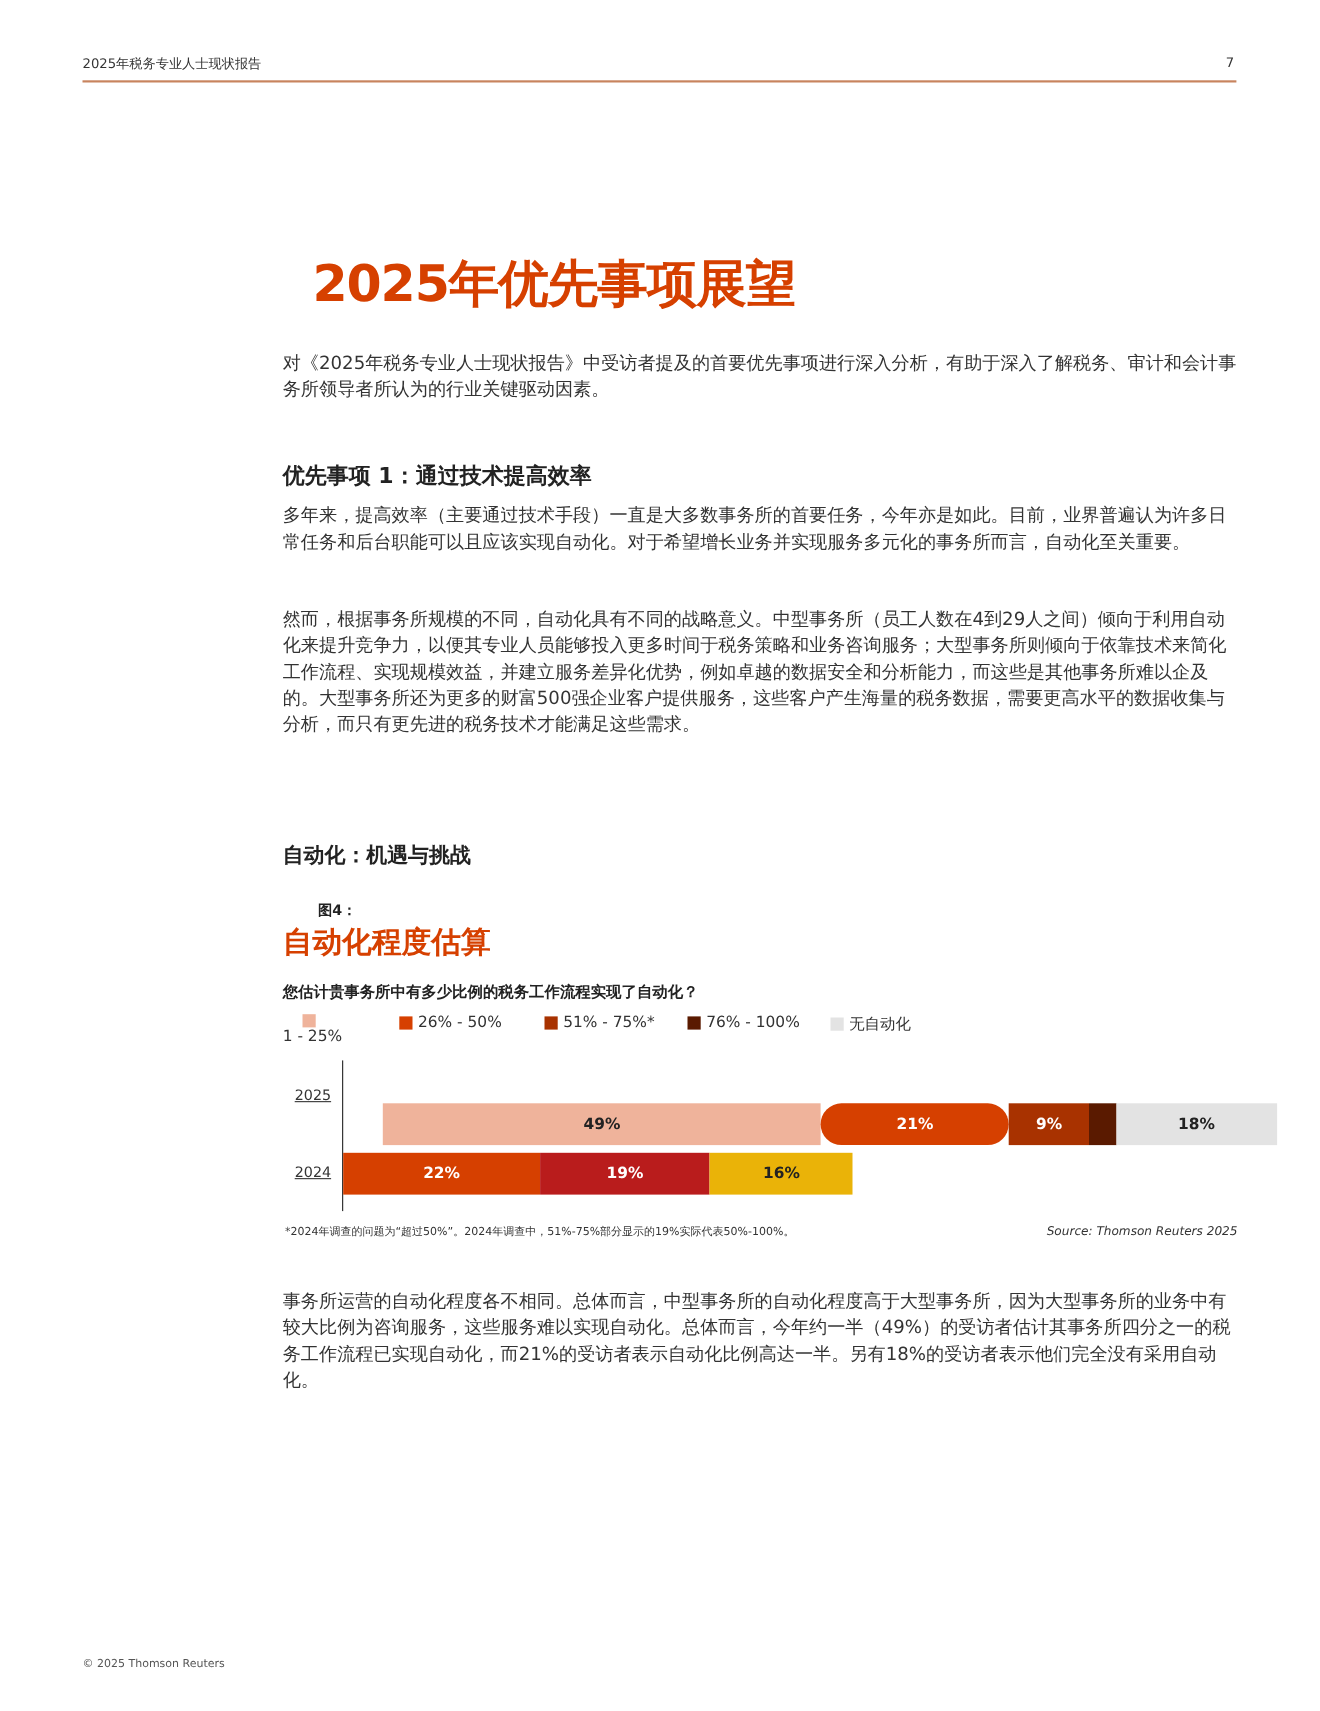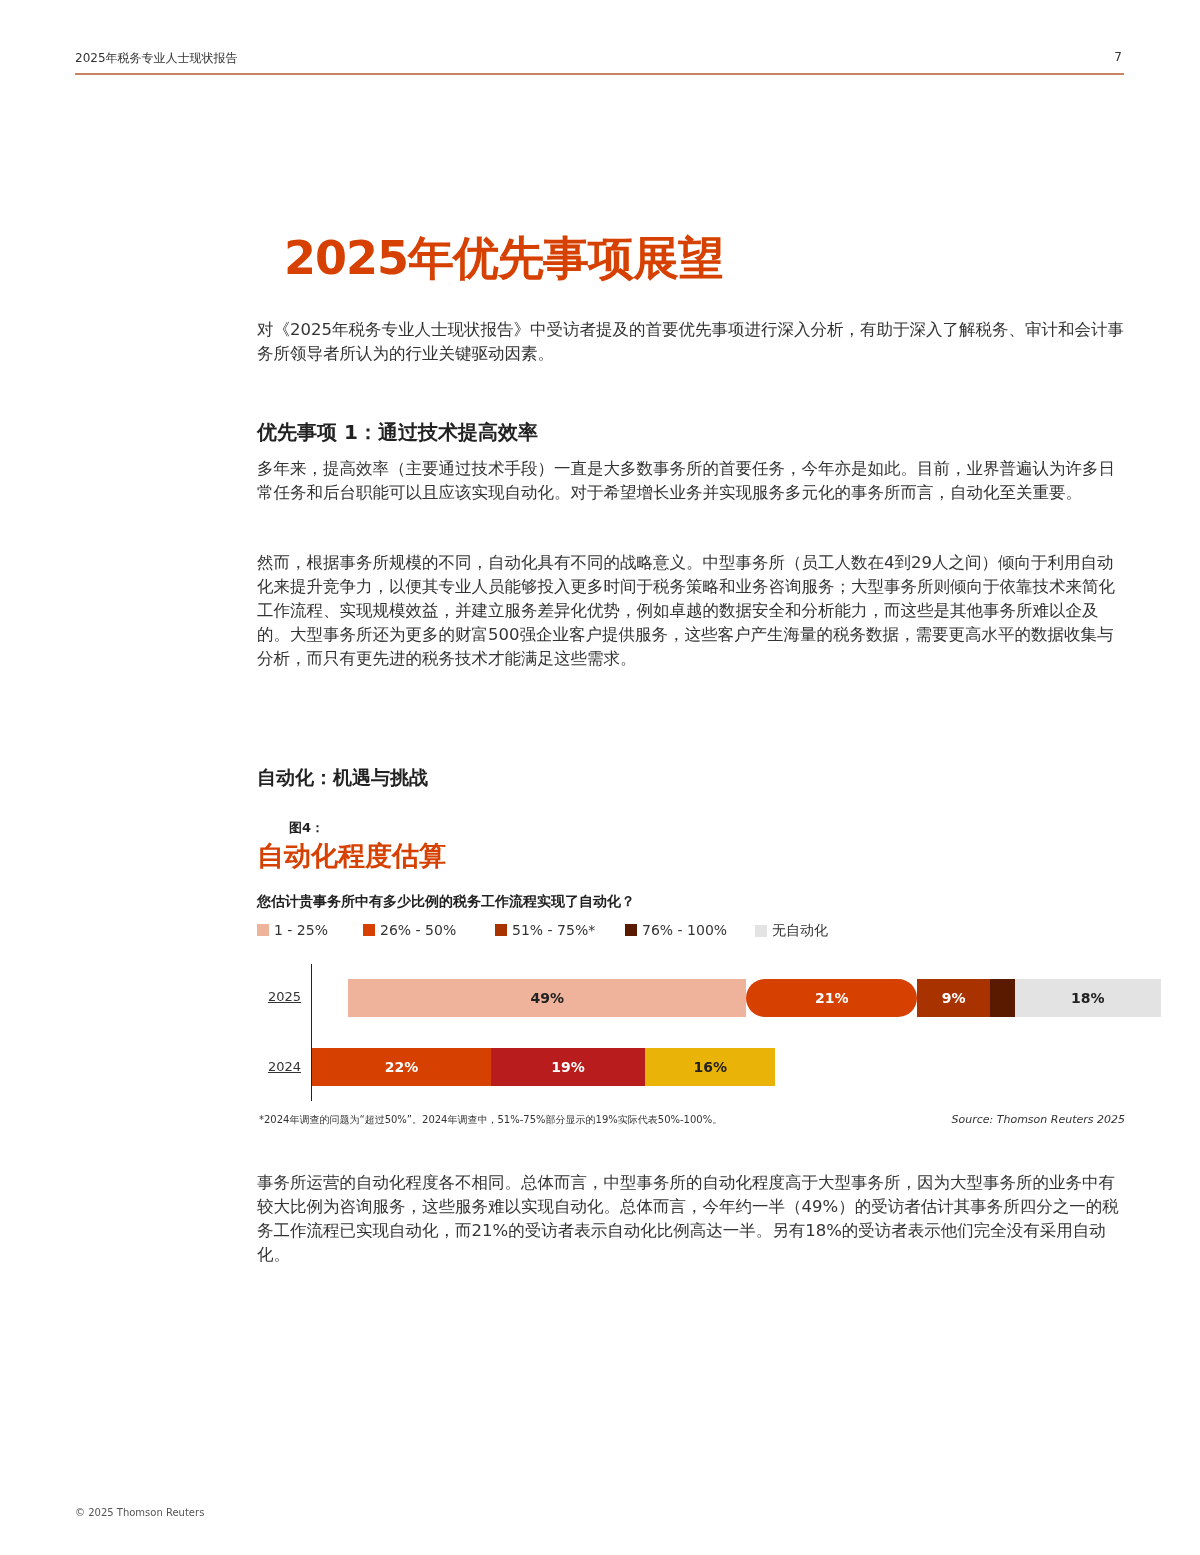--- a/index.html
+++ b/index.html
@@ -51,21 +51,21 @@
 <div class="sec-heading">优先事项 1：通过技术提高效率</div>
 <div class="p1">多年来，提高效率（主要通过技术手段）一直是大多数事务所的首要任务，今年亦是如此。目前，业界普遍认为许多日常任务和后台职能可以且应该实现自动化。对于希望增长业务并实现服务多元化的事务所而言，自动化至关重要。</div>
 <div class="p2">然而，根据事务所规模的不同，自动化具有不同的战略意义。中型事务所（员工人数在4到29人之间）倾向于利用自动化来提升竞争力，以便其专业人员能够投入更多时间于税务策略和业务咨询服务；大型事务所则倾向于依靠技术来简化工作流程、实现规模效益，并建立服务差异化优势，例如卓越的数据安全和分析能力，而这些是其他事务所难以企及的。大型事务所还为更多的财富500强企业客户提供服务，这些客户产生海量的税务数据，需要更高水平的数据收集与分析，而只有更先进的税务技术才能满足这些需求。</div>
 
 <div class="sub-heading">自动化：机遇与挑战</div>
 <div class="fig-label">图4：</div>
 <div class="fig-title">自动化程度估算</div>
 <div class="question">您估计贵事务所中有多少比例的税务工作流程实现了自动化？</div>
 
 <div class="legend">
-  <div class="legend-item" style="left:0px;">
+  <div class="legend-item" style="left:0px;flex-direction:column;">
     <span class="swatch" style="background: rgb(239, 179, 155);"></span>
     <span>1 - 25%</span>
   </div>
   <div class="legend-item" style="left:106px;">
     <span class="swatch" style="background: rgb(214, 64, 0);"></span>
     <span>26% - 50%</span>
   </div>
   <div class="legend-item" style="left:238px;">
     <span class="swatch" style="background: rgb(168, 50, 0);"></span>
     <span>51% - 75%*</span>
@@ -76,21 +76,21 @@
   </div>
   <div class="legend-item" style="left:498px;">
     <span class="swatch" style="background: rgb(227, 227, 227);"></span>
     <span>无自动化</span>
   </div>
 </div>
 
 <div class="axis-line"></div>
 
 <div class="row-label" style="top:989px;">2025</div>
-<div class="bar" style="top:979px;padding-left:36px;">
+<div class="bar" style="top:1003px;padding-left:36px;">
     <div class="seg" style="width: 49%; background: rgb(239, 179, 155); color: rgb(34, 34, 34);">49%</div>
     <div class="seg" style="width: 21%; background: rgb(214, 64, 0); color: rgb(255, 255, 255); border-radius: 19px;">21%</div>
     <div class="seg" style="width: 9%; background: rgb(168, 50, 0); color: rgb(255, 255, 255);">9%</div>
     <div class="seg" style="width: 3%; background: rgb(90, 26, 0); color: rgb(255, 255, 255);"></div>
     <div class="seg" style="width: 18%; background: rgb(227, 227, 227); color: rgb(34, 34, 34);">18%</div>
   </div>
 
 <div class="row-label" style="top:1059px;">2024</div>
 <div class="bar" style="top:1048px;">
     <div class="seg" style="width: 22%; background: rgb(214, 64, 0); color: rgb(255, 255, 255);">22%</div>

